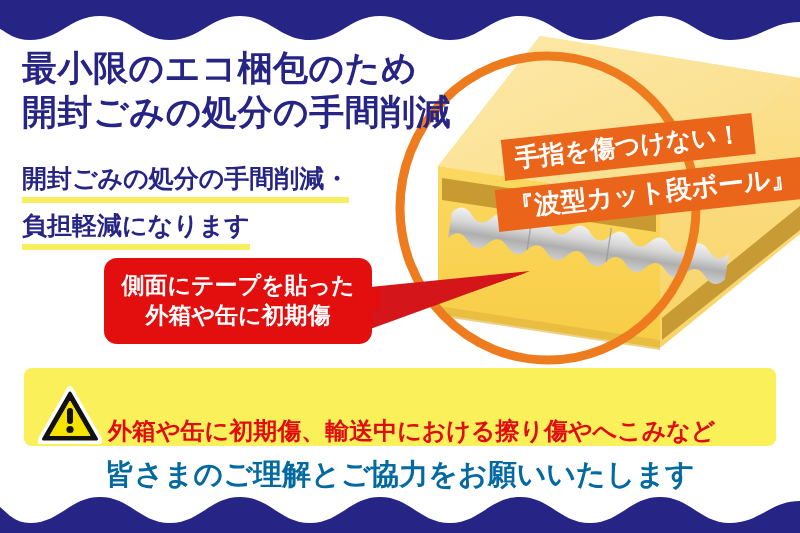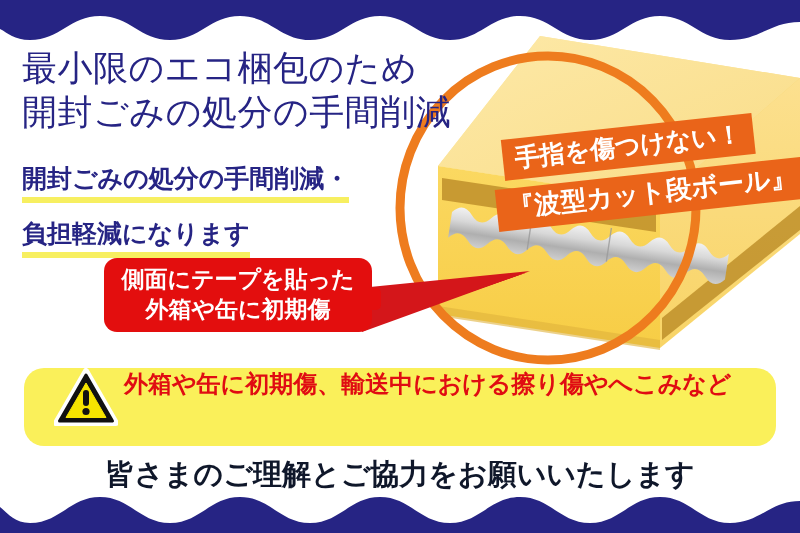--- a/index.html
+++ b/index.html
@@ -31,21 +31,21 @@
   }
   #box-illustration svg{display:block;width:480px;height:370px;}
 
   
   #headline{
     position:absolute;
     left:22px; top:46px;
     z-index:20;
     color:#262484;
     font-size:35px;
-    font-weight:400;
+    font-weight:700;
     line-height:1.26;
     letter-spacing:0.5px;
     white-space:nowrap;
   }
   #headline .hl-line{display:block;}
 
   
   #subheadline{
     position:absolute;
     left:22px; top:160px;
@@ -53,29 +53,29 @@
     color:#262484;
     font-size:25px;
     font-weight:700;
     line-height:1.44;
     white-space:nowrap;
   }
   #subheadline .sub-line{
     display:inline-block;
     padding-bottom:1px;
     border-bottom:6px solid #F7EF60;
-    margin-bottom:12px;
+    margin-bottom:4px;
   }
   #subheadline .sub-row{display:block;}
 
   
   #red-callout{
     position:absolute;
     left:104px; top:258px;
-    width:268px; height:74px;
+    width:268px; height:86px;
     z-index:25;
   }
   #red-callout .bubble{
     position:absolute;
     inset:0;
     background:#E30E0E;
     border-radius:13px;
     box-sizing:border-box;
     display:flex;
     flex-direction:column;
@@ -127,26 +127,26 @@
     transform:rotate(-6.2deg);
     font-size:26px;
   }
 
   
   #warning-box{
     position:absolute;
     left:24px; top:368px;
     width:752px; height:78px;
     background:#FAF05A;
-    border-radius:20px;
+    border-radius:8px;
     z-index:30;
     display:flex;
-    align-items:flex-start;
+    align-items:flex-end;
     box-sizing:border-box;
-    padding-left:30px;
+    padding-left:14px;
   }
   #warning-icon{
     flex:0 0 auto;
     width:64px;height:60px;
     margin-right:6px;
   }
   #warning-icon svg{display:block;width:64px;height:60px;}
   #warning-text{
     color:#E00C12;
     font-size:24px;
@@ -156,21 +156,21 @@
   }
   #warning-text span{display:block;}
 
   
   #closing-line{
     position:absolute;
     left:0; right:0;
     top:455px;
     text-align:center;
     z-index:30;
-    color:#0f172a;
+    color:#0369a1;
     font-size:29px;
     font-weight:700;
     white-space:nowrap;
   }
 </style>
 </head>
 <body>
 
 <div id="stage">
 

